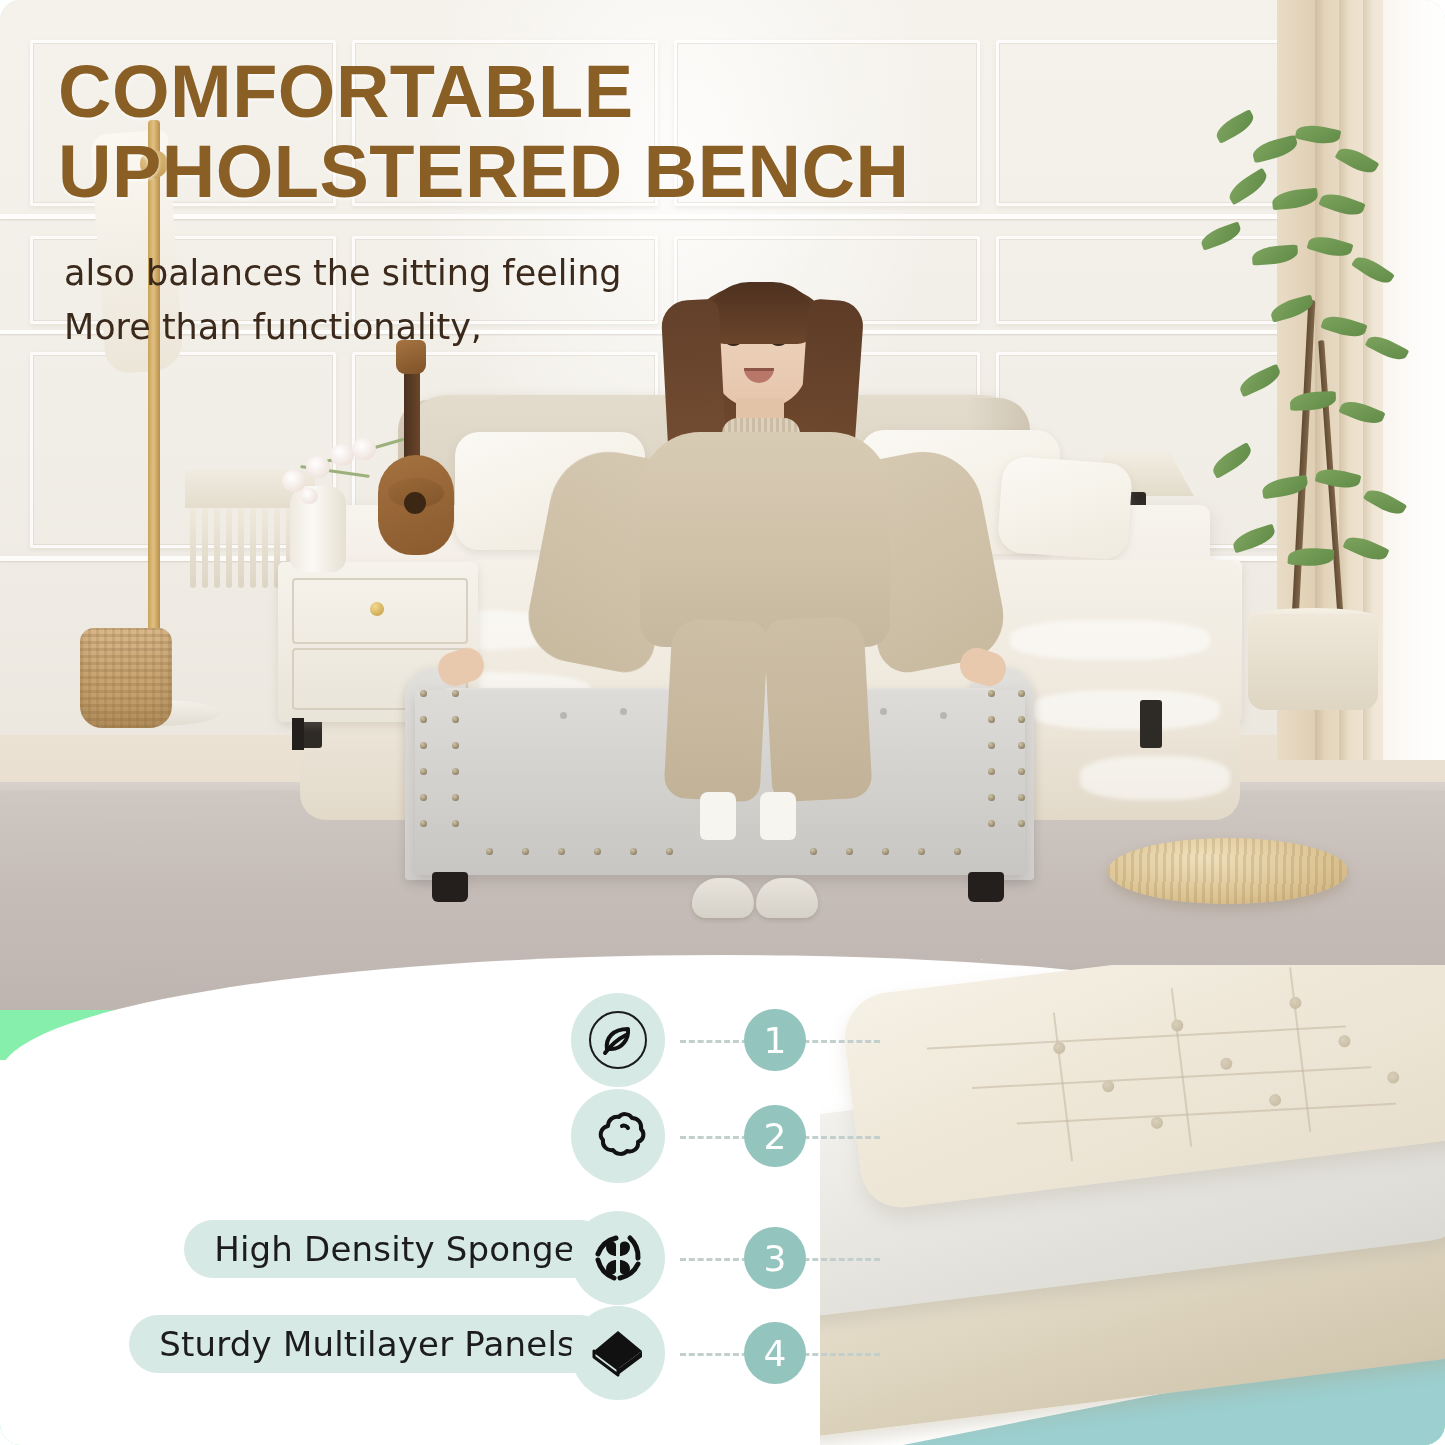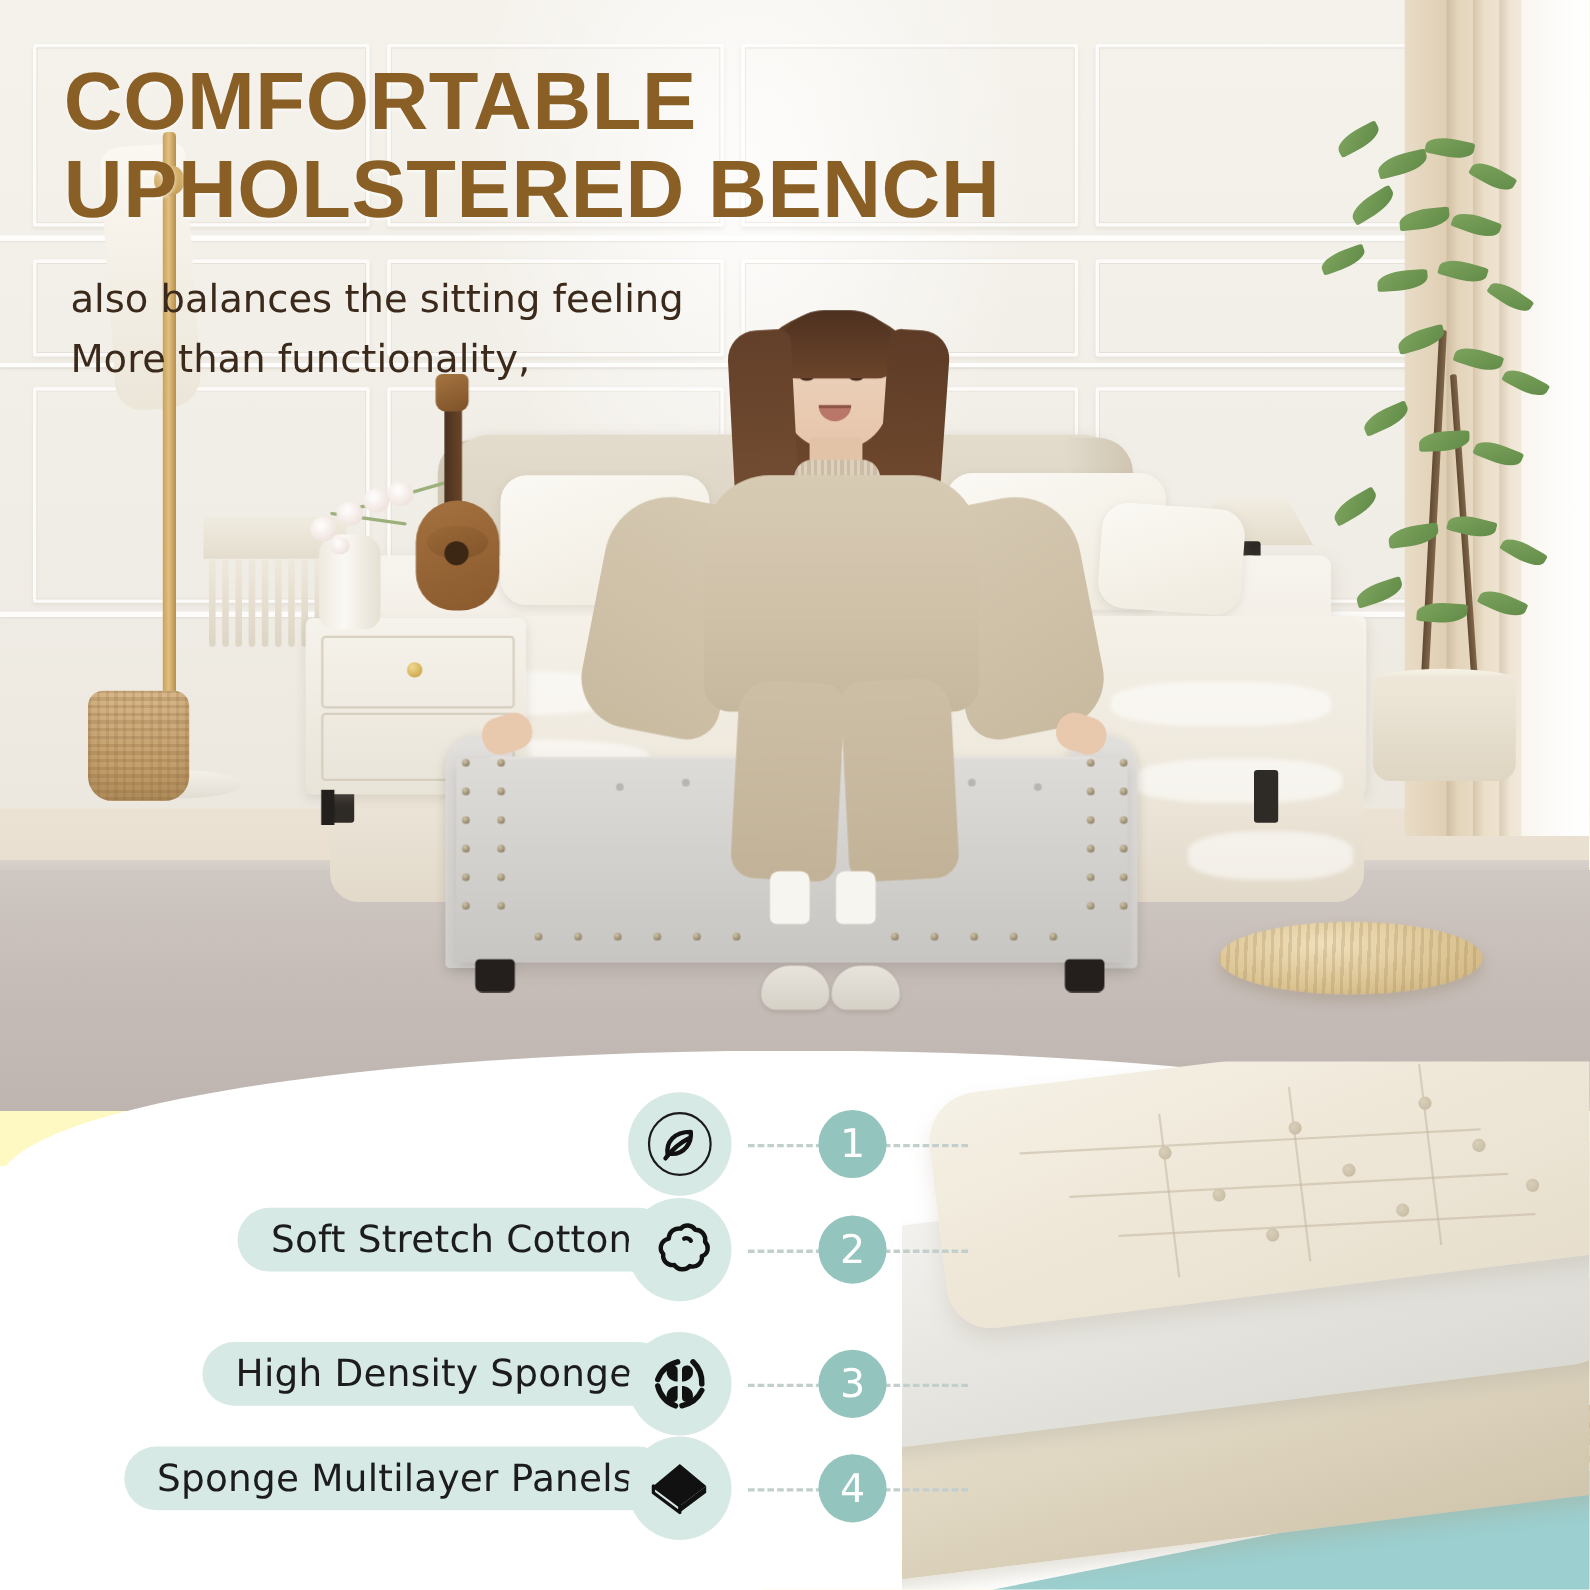--- a/index.html
+++ b/index.html
@@ -1,19 +1,19 @@
 <!DOCTYPE html>
 <html><head>
 <meta charset="utf-8">
 <style>
   html,body{margin:0;padding:0;background:#fff;}
   body{font-family:"Liberation Sans",sans-serif;}
 
   #page{
-    position:relative;width:1445px;height:1445px;overflow:hidden;background:#fef9c3;
+    position:relative;width:1445px;height:1445px;overflow:hidden;background:#86efac;border-radius:21px;
   }
 
   
   #photo{
     position:absolute;left:0;top:0;width:1445px;height:1010px;overflow:hidden;
     background:
       linear-gradient(180deg,#f3f0ea 0%,#efece5 55%,#eae6de 100%);
   }
   
   .wall{position:absolute;left:0;top:0;width:1445px;height:745px;
@@ -490,23 +490,20 @@
         <path d="M18 44c6-8 13-14 21-18" fill="none" stroke="#111" stroke-width="4" stroke-linecap="round"></path>
       </svg>
     </div>
   </div>
   <div class="dash" style="left:680px;top:1040px;width:200px;"></div>
   <div class="numc" style="left:744px;top:1009px;">
     <span>1</span>
   </div>
 
   <div class="row" style="left:200px;top:1098px;width:465px;">
-    <div class="pill">
-      <span class="pill-text">Soft Stretch Cotton</span>
-    </div>
     <div class="ico-wrap">
       <svg width="64" height="64" viewBox="0 0 64 64">
         <path d="M22 22c0-6 5-10 11-9 3-4 10-4 13 1 6 0 10 5 9 11 4 4 3 11-3 13 1 6-5 11-11 9-3 4-11 4-14-1-6 1-11-4-10-10-4-4-3-12 5-14z" fill="none" stroke="#111" stroke-width="4" stroke-linejoin="round"></path>
         <path d="M36 22c2-1 5 0 6 2" fill="none" stroke="#111" stroke-width="4" stroke-linecap="round"></path>
       </svg>
     </div>
   </div>
   <div class="dash" style="left:680px;top:1136px;width:200px;"></div>
   <div class="numc" style="left:744px;top:1105px;">
     <span>2</span>
@@ -529,21 +526,21 @@
       </svg>
     </div>
   </div>
   <div class="dash" style="left:680px;top:1258px;width:200px;"></div>
   <div class="numc" style="left:744px;top:1227px;">
     <span>3</span>
   </div>
 
   <div class="row" style="left:118px;top:1315px;width:547px;">
     <div class="pill">
-      <span class="pill-text">Sponge Multilayer Panels</span>
+      <span class="pill-text">Sturdy Multilayer Panels</span>
     </div>
     <div class="ico-wrap">
       <svg width="64" height="64" viewBox="0 0 64 64">
         <path d="M32 10 56 30 32 48 8 30z" fill="#111"></path>
         <path d="M8 30v6l24 18V48z" fill="none" stroke="#111" stroke-width="3" stroke-linejoin="round"></path>
         <path d="M56 30v6L32 54V48z" fill="#111"></path>
       </svg>
     </div>
   </div>
   <div class="dash" style="left:680px;top:1353px;width:200px;"></div>

